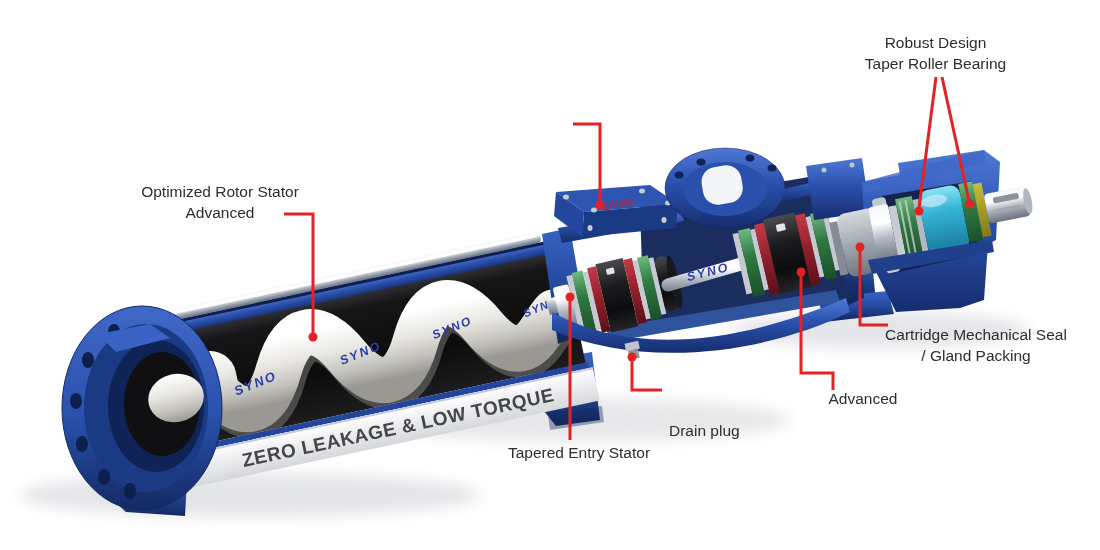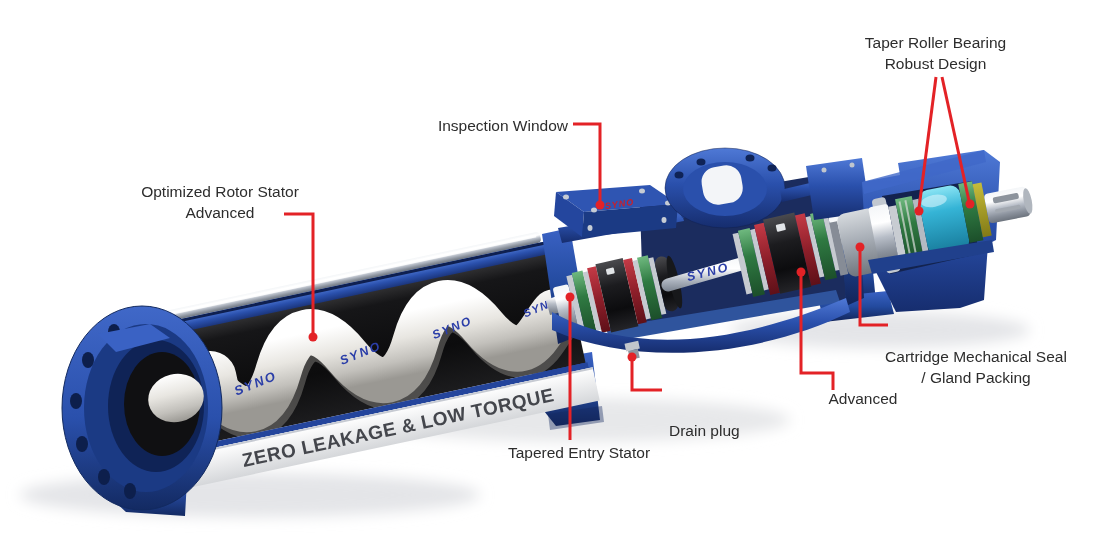--- a/index.html
+++ b/index.html
@@ -4,21 +4,21 @@
 <style>
   html,body{margin:0;padding:0;background:#ffffff;}
   .stage{position:relative;width:1100px;height:550px;background:#ffffff;overflow:hidden;
          font-family:"Liberation Sans",sans-serif;}
   .stage svg{position:absolute;left:0;top:0;}
   .lbl{position:absolute;font-size:15.5px;line-height:21px;color:#2d2d2d;}
   .tc{text-align:center;} .tr{text-align:right;}
   #lbl-taper{left:828px;top:32px;width:215px;}
   #lbl-inspection{left:416px;top:115px;width:152px;}
   #lbl-rotor{left:114px;top:181px;width:212px;}
-  #lbl-cartridge{left:864px;top:346px;width:224px;}
+  #lbl-cartridge{left:864px;top:324px;width:224px;}
   #lbl-carden{left:761px;top:388px;width:204px;}
   #lbl-drain{left:669px;top:380px;width:110px;margin-top:40px;}
   #lbl-tapered{left:472px;top:442px;width:214px;}
 </style>
 </head>
 <body>
 
 <div class="stage">
 <svg width="1100" height="550" viewBox="0 0 1100 550">
   <defs>
@@ -284,25 +284,22 @@
     <circle cx="600" cy="205" r="4.5"></circle>
         <circle cx="313" cy="337" r="4.5"></circle>
     <circle cx="860" cy="247" r="4.5"></circle>
         <circle cx="801" cy="272" r="4.5"></circle>
     <circle cx="632" cy="357" r="4.5"></circle>
         <circle cx="570" cy="297" r="4.5"></circle>
   </g>
 </svg>
 
   <div class="lbl tc" id="lbl-taper">
+    <div>Robust Design</div>
     <div>Taper Roller Bearing</div>
-    <div>Robust Design</div>
-  </div>
-  <div class="lbl tr" id="lbl-inspection">
-    <div>Inspection Window</div>
   </div>
   <div class="lbl tc" id="lbl-rotor">
     <div>Optimized Rotor Stator</div>
     <div>Advanced</div>
   </div>
   <div class="lbl tc" id="lbl-cartridge">
     <div>Cartridge Mechanical Seal</div>
     <div>/ Gland Packing</div>
   </div>
   <div class="lbl tc" id="lbl-carden">

